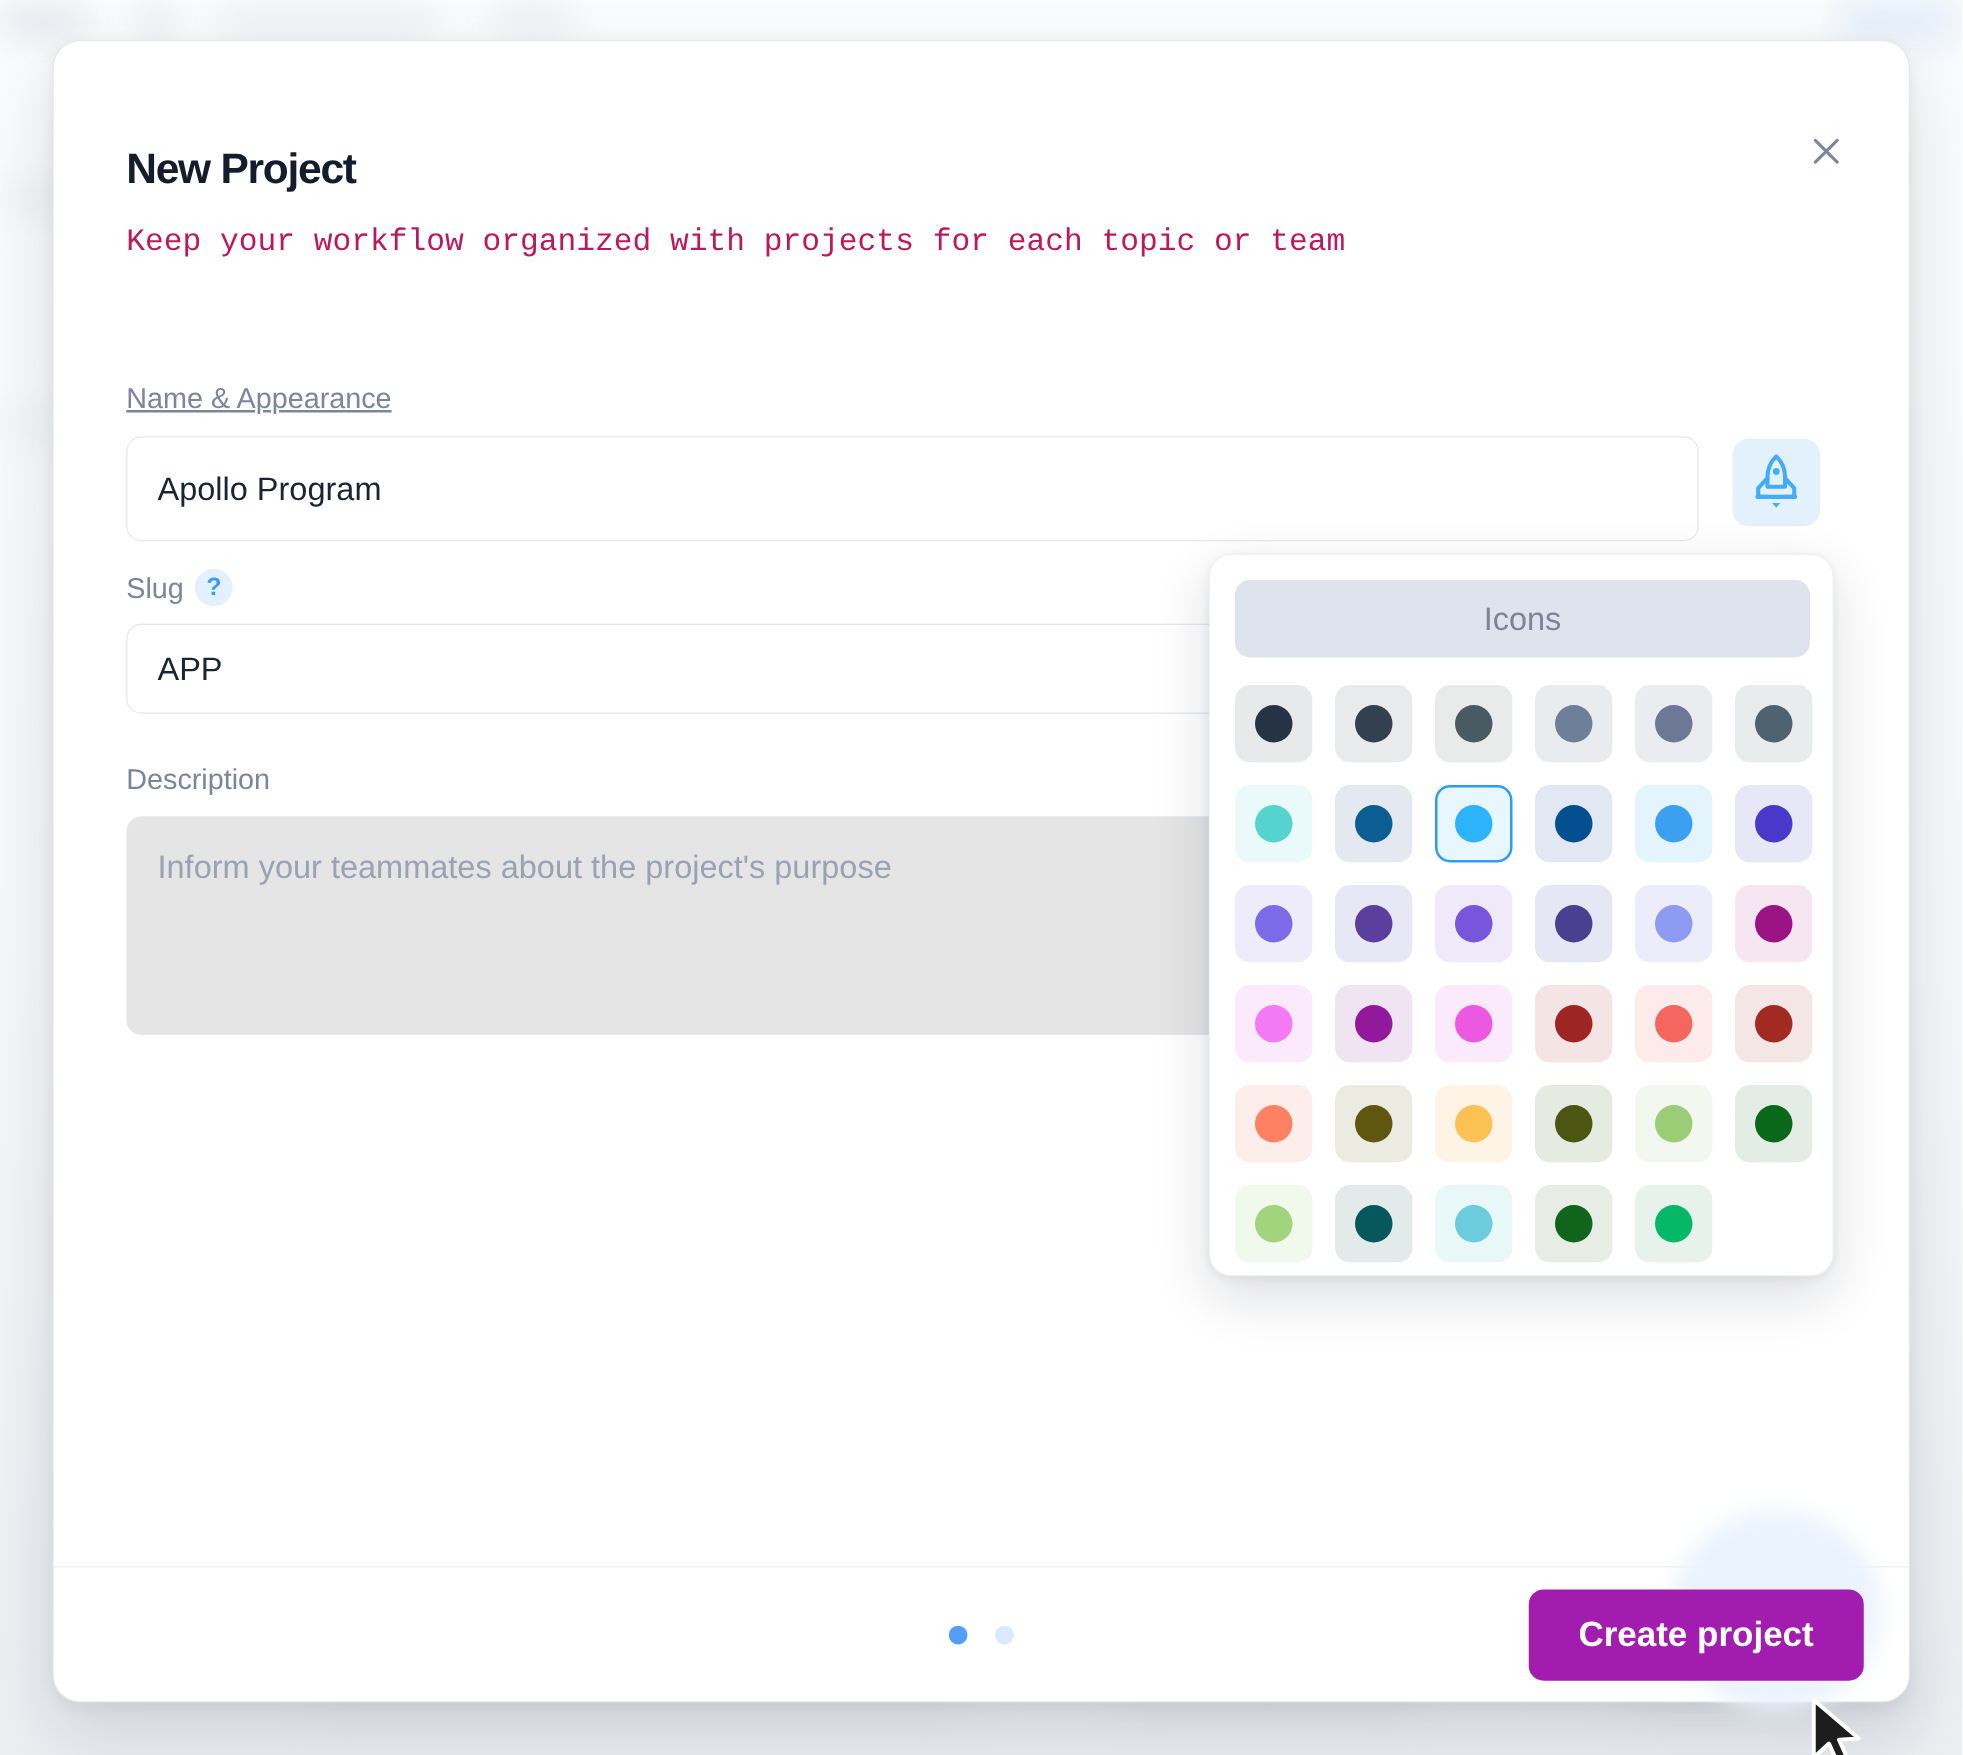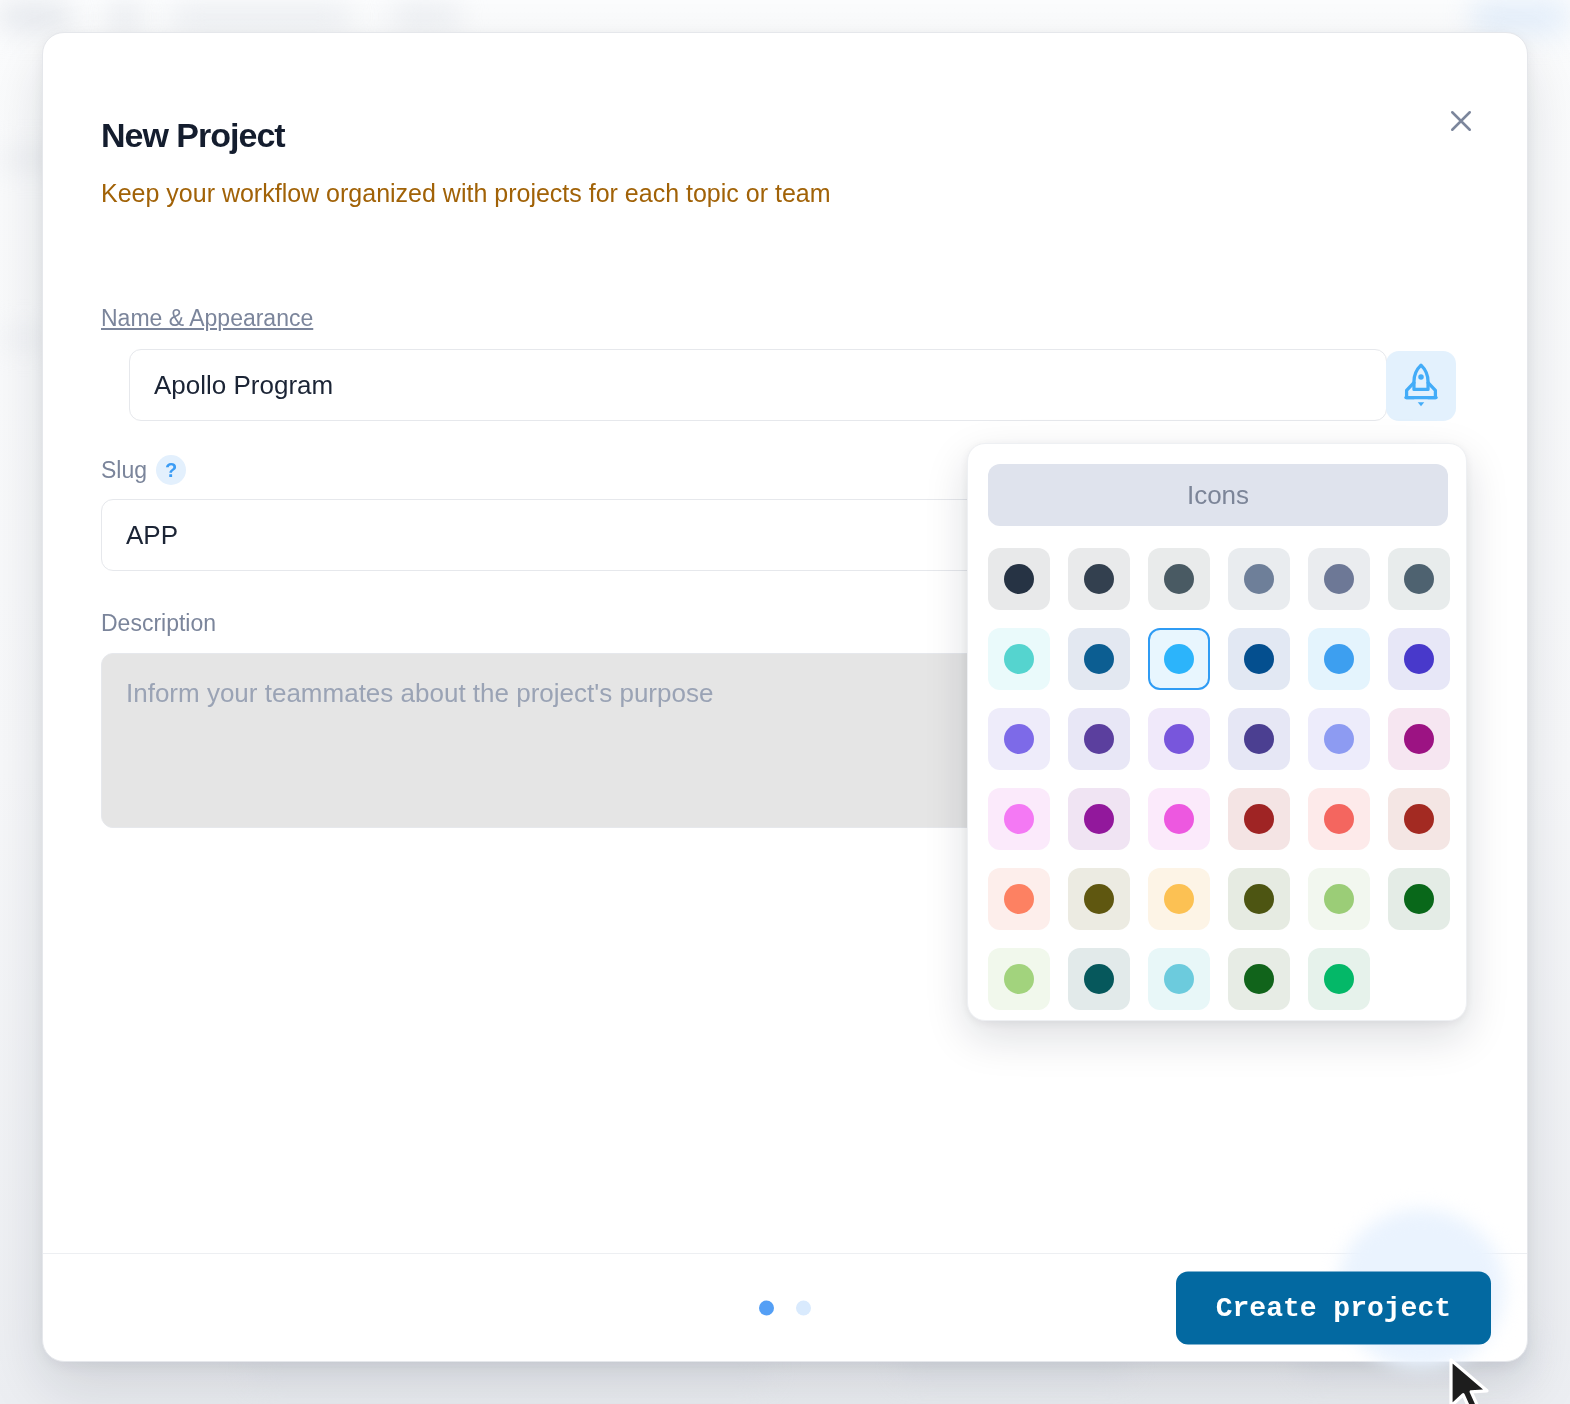--- a/index.html
+++ b/index.html
@@ -40,21 +40,21 @@
   }
   .modal-body { position:absolute; left:0; top:0; right:0; bottom:108px; }
 
   #page-title {
     position:absolute; left:58px; top:62px;
     font-size:34px; font-weight:bold; color:#141d2e;
     letter-spacing:-1px; line-height:1;
   }
   #subtitle {
     position:absolute; left:58px; top:146px;
-    font-size:25px; color:#a16207; font-weight:400;
+    font-size:25px; color:#be185d; font-weight:400;font-family:Liberation Mono, monospace;
   }
   #close-btn {
     position:absolute; right:40px; top:62px;
     width:52px; height:52px;
     display:flex; align-items:center; justify-content:center;
     cursor:pointer; border-radius:10px; background:transparent; border:none;
   }
   #close-btn svg { display:block; }
 
   
@@ -71,21 +71,21 @@
     display:flex; align-items:center; justify-content:center;
     cursor:pointer; line-height:1;
   }
   .txt-input {
     position:absolute; left:58px;
     border:1px solid #e6e8ec; border-radius:12px;
     background:#fff; font-size:26px; color:#1b2435;
     font-family:"Liberation Sans", sans-serif;
     padding:0 24px; outline:none;
   }
-  #name-input { top:316px; width:1258px; height:72px;margin-left:28px; }
+  #name-input { top:316px; width:1258px; height:84px; }
   #slug-input { top:466px; width:1258px; height:72px; }
   #desc-input {
     position:absolute; left:58px; top:620px;
     width:1258px; height:175px;
     border:1px solid #e6e8ec; border-radius:12px;
     background:#e5e5e5; padding:24px;
     font-size:26px; color:#1b2435; resize:none; outline:none;
     font-family:"Liberation Sans", sans-serif;
   }
   .txt-input::placeholder, #desc-input::placeholder { color:#9aa3b5; }
@@ -330,21 +330,21 @@
     </div>
 
   </div>
 
   <div id="modal-footer">
     <div id="page-dots">
         <span class="pdot active"></span>
         <span class="pdot"></span>
       </div>
     <div id="cursor-glow"></div>
-    <button id="create-btn" style="background: #0369a1; font-family: Liberation Mono, monospace;">Create project</button>
+    <button id="create-btn" style="background: #a21caf;">Create project</button>
   </div>
 
   <span id="mouse-cursor">
     <svg width="46" height="62" viewBox="0 0 23 31">
       <path d="M2 1 L2 24 L8.1 18.4 L12.2 27.6 L16.1 25.8 L12.1 16.9 L20 16.4 Z" fill="#1d1d1d" stroke="#ffffff" stroke-width="1.6" stroke-linejoin="round"></path>
     </svg>
   </span>
 </div>
 
 </body></html>

